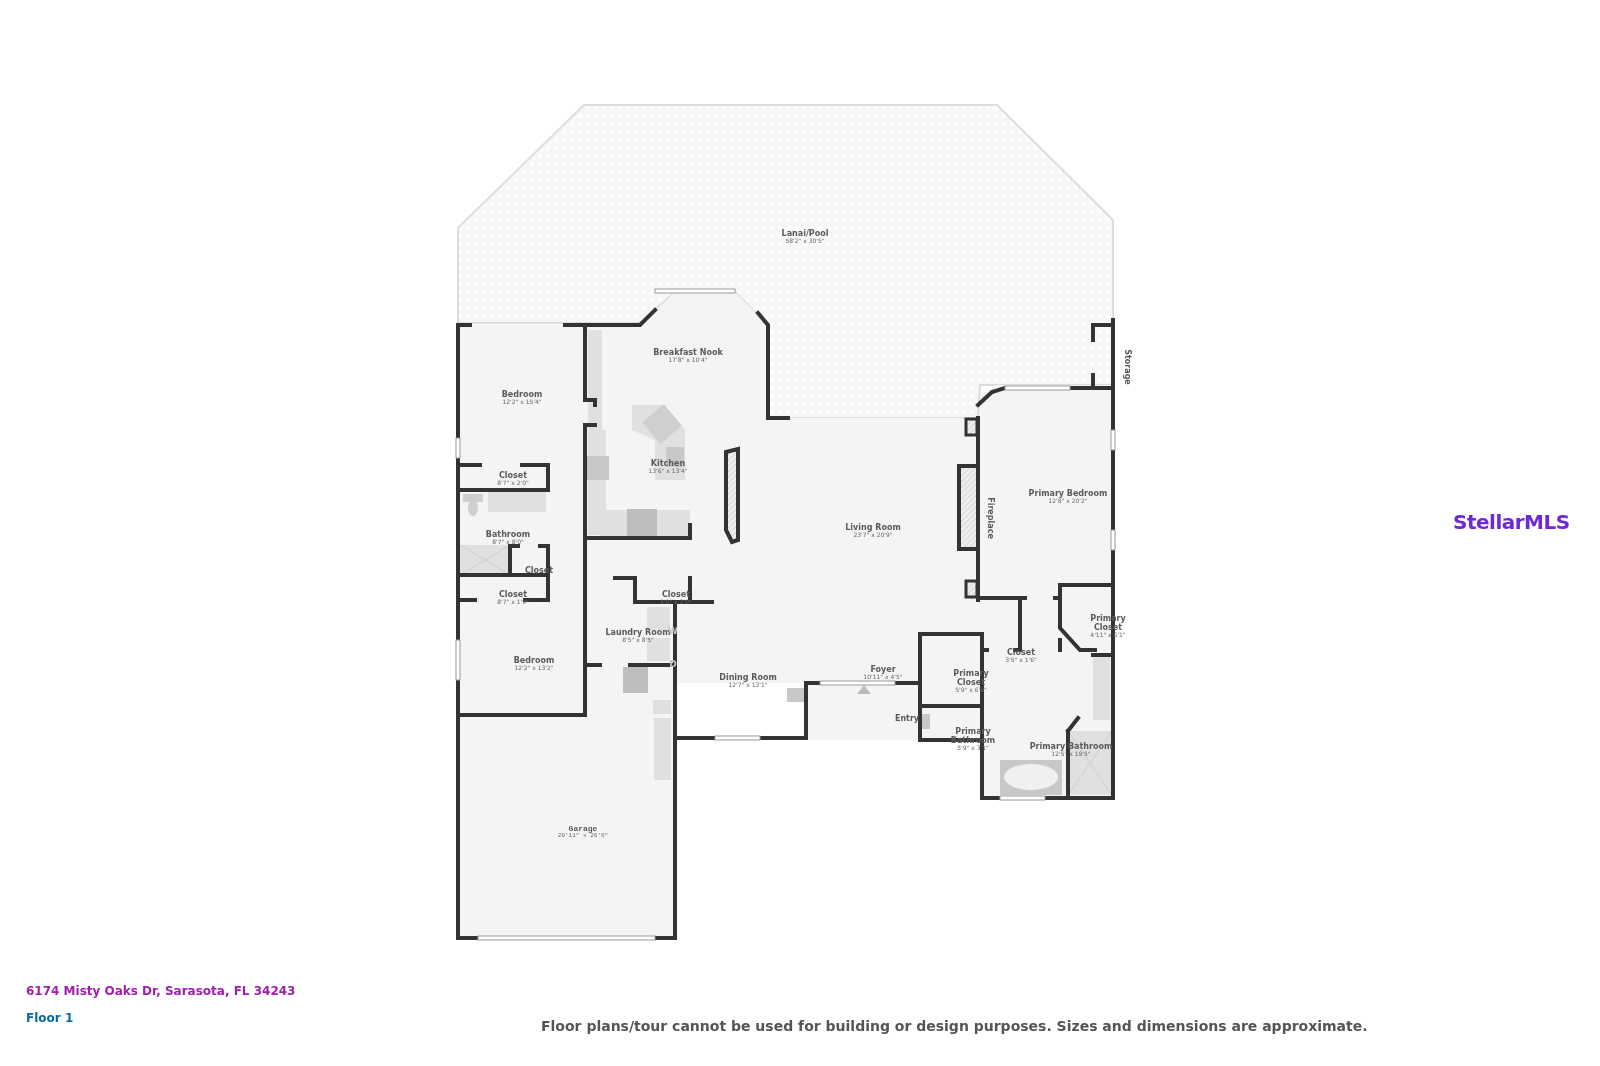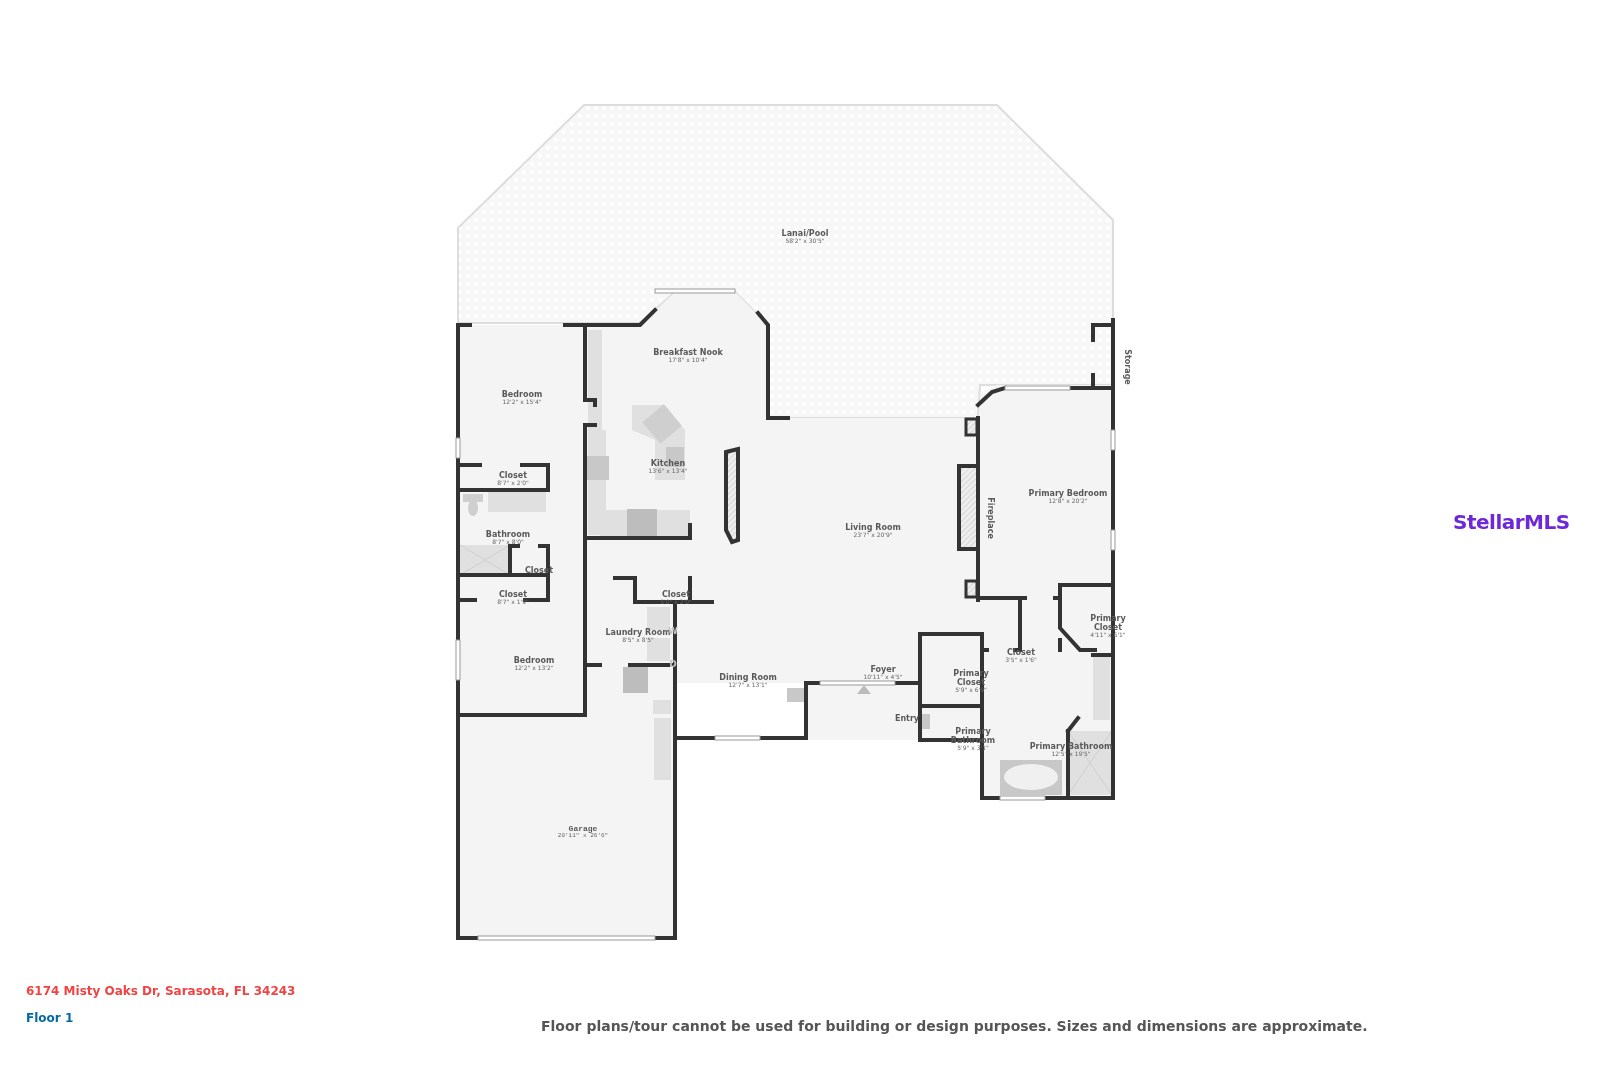--- a/index.html
+++ b/index.html
@@ -2,21 +2,21 @@
 <html><head>
 <meta charset="utf-8">
 <style>
   html, body { margin:0; padding:0; background:#ffffff; }
   body { width:1600px; height:1066px; position:relative; overflow:hidden; font-family:"DejaVu Sans", sans-serif; }
   #plan { position:absolute; left:0; top:0; width:1600px; height:1066px; }
   .room-label { position:absolute; transform:translate(-50%,-50%); text-align:center; color:#555; white-space:nowrap; line-height:1.15; }
   .room-name { font-size:8px; font-weight:bold; color:#5a5a5a; display:block; }
   .room-dim { font-size:6px; color:#666; display:block; }
   .vert { transform:translate(-50%,-50%) rotate(90deg); }
-  .footer-address { position:absolute; left:26px; top:984px; font-size:12px; font-weight:bold; color:#ef4444; }
+  .footer-address { position:absolute; left:26px; top:984px; font-size:12px; font-weight:bold; color:#a21caf; }
   .footer-floor { position:absolute; left:26px; top:1011px; font-size:12px; font-weight:bold; color:#0369a1; }
   .footer-disclaimer { position:absolute; left:541px; top:1018px; font-size:14px; font-weight:bold; color:#555; }
   .watermark { position:absolute; left:1453px; top:510px; font-size:20px; color:#6d28d9; font-weight:bold; letter-spacing:-0.5px; }
 </style>
 </head>
 <body>
 
 <svg id="plan" viewBox="0 0 1600 1066" xmlns="http://www.w3.org/2000/svg">
   <defs>
     <pattern id="dots" width="8" height="8" patternUnits="userSpaceOnUse">

